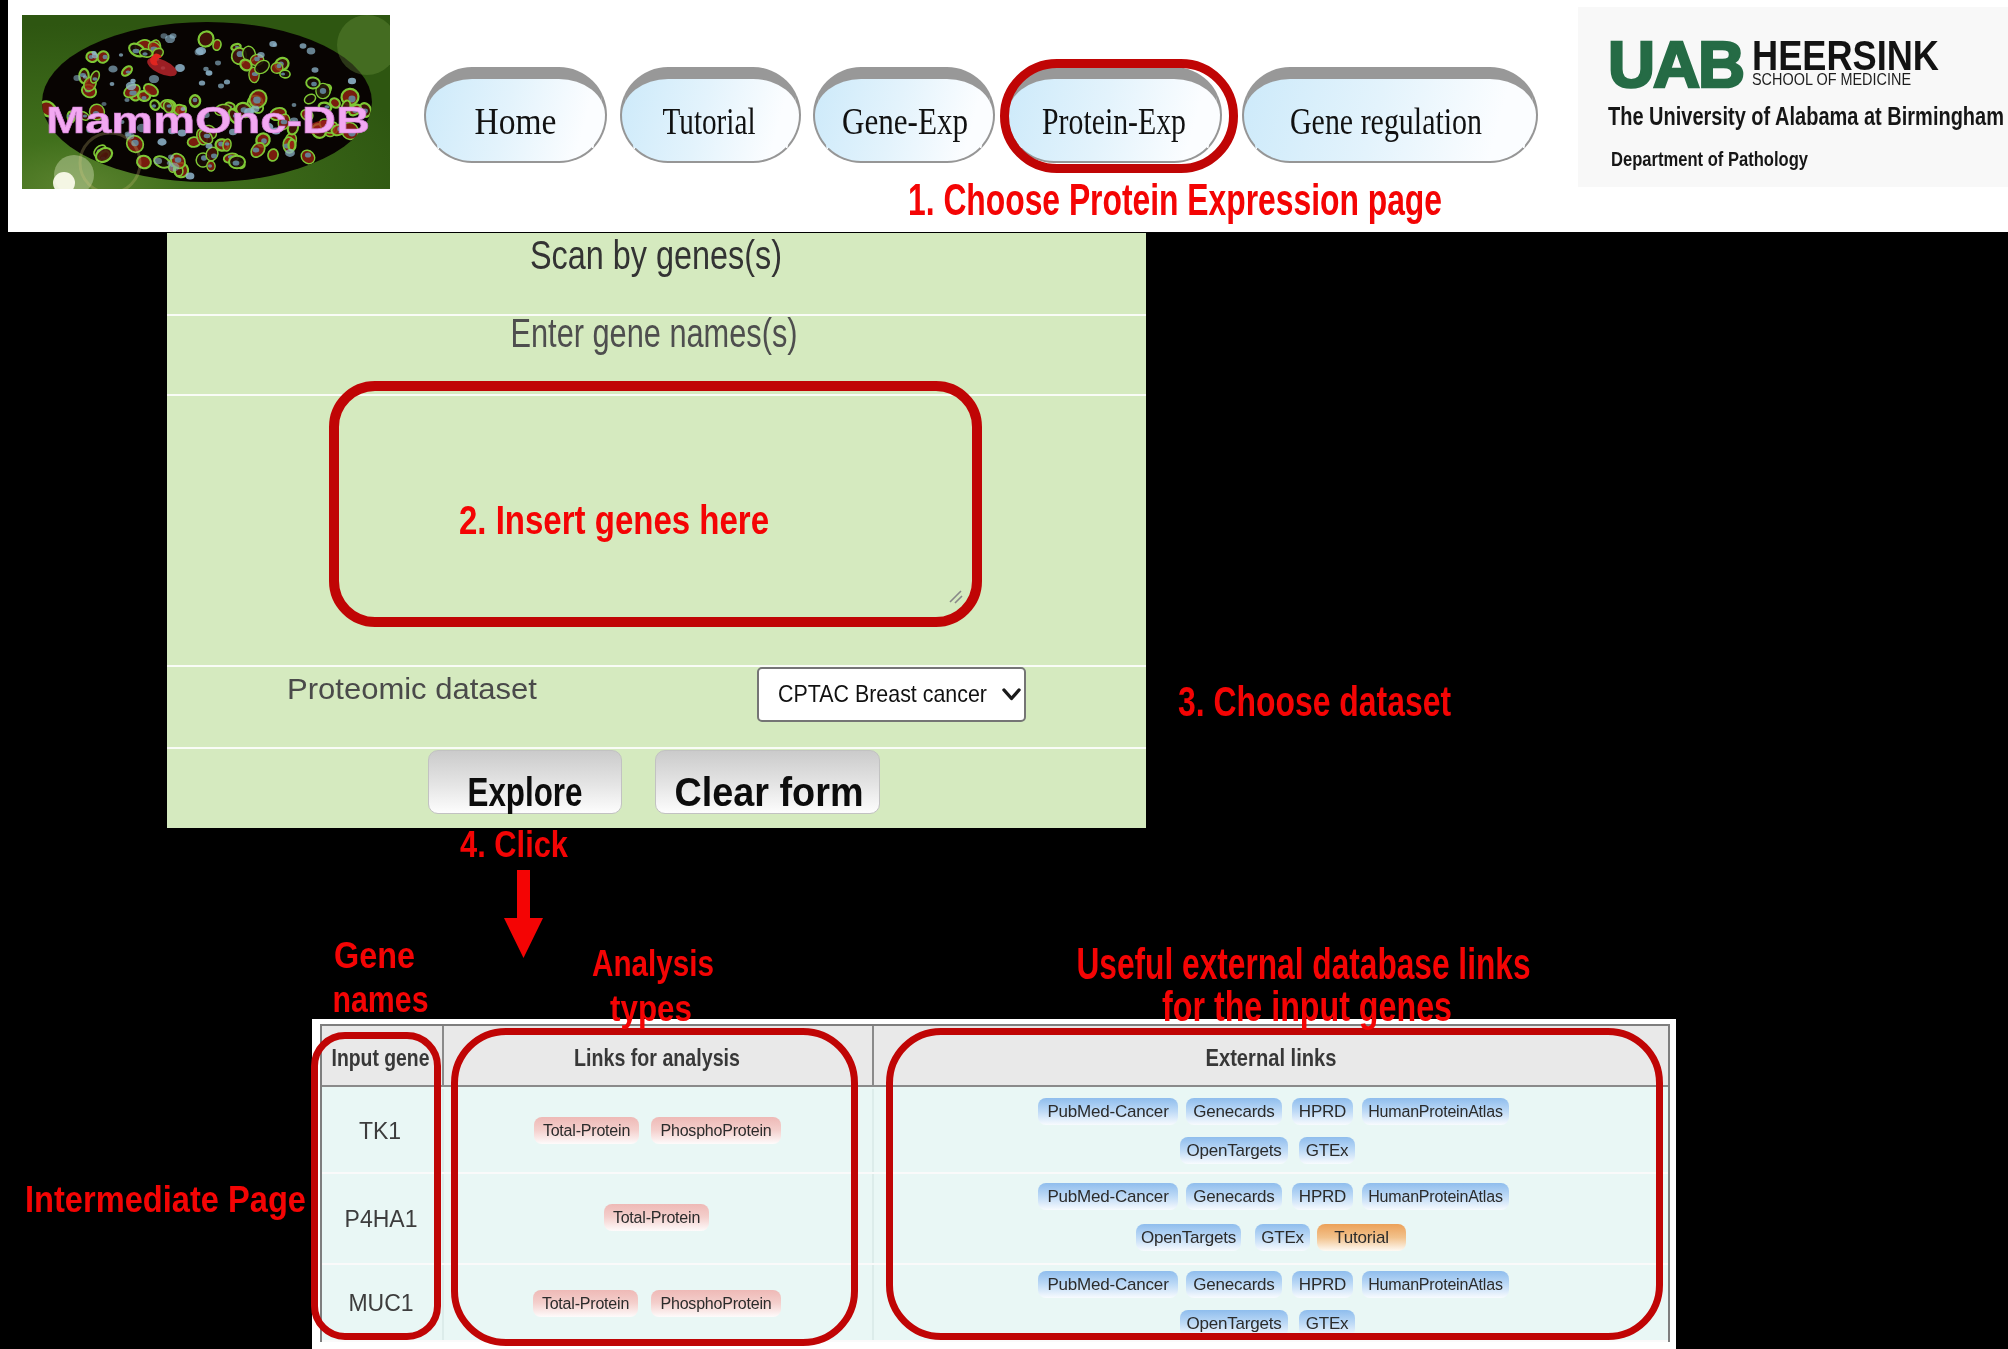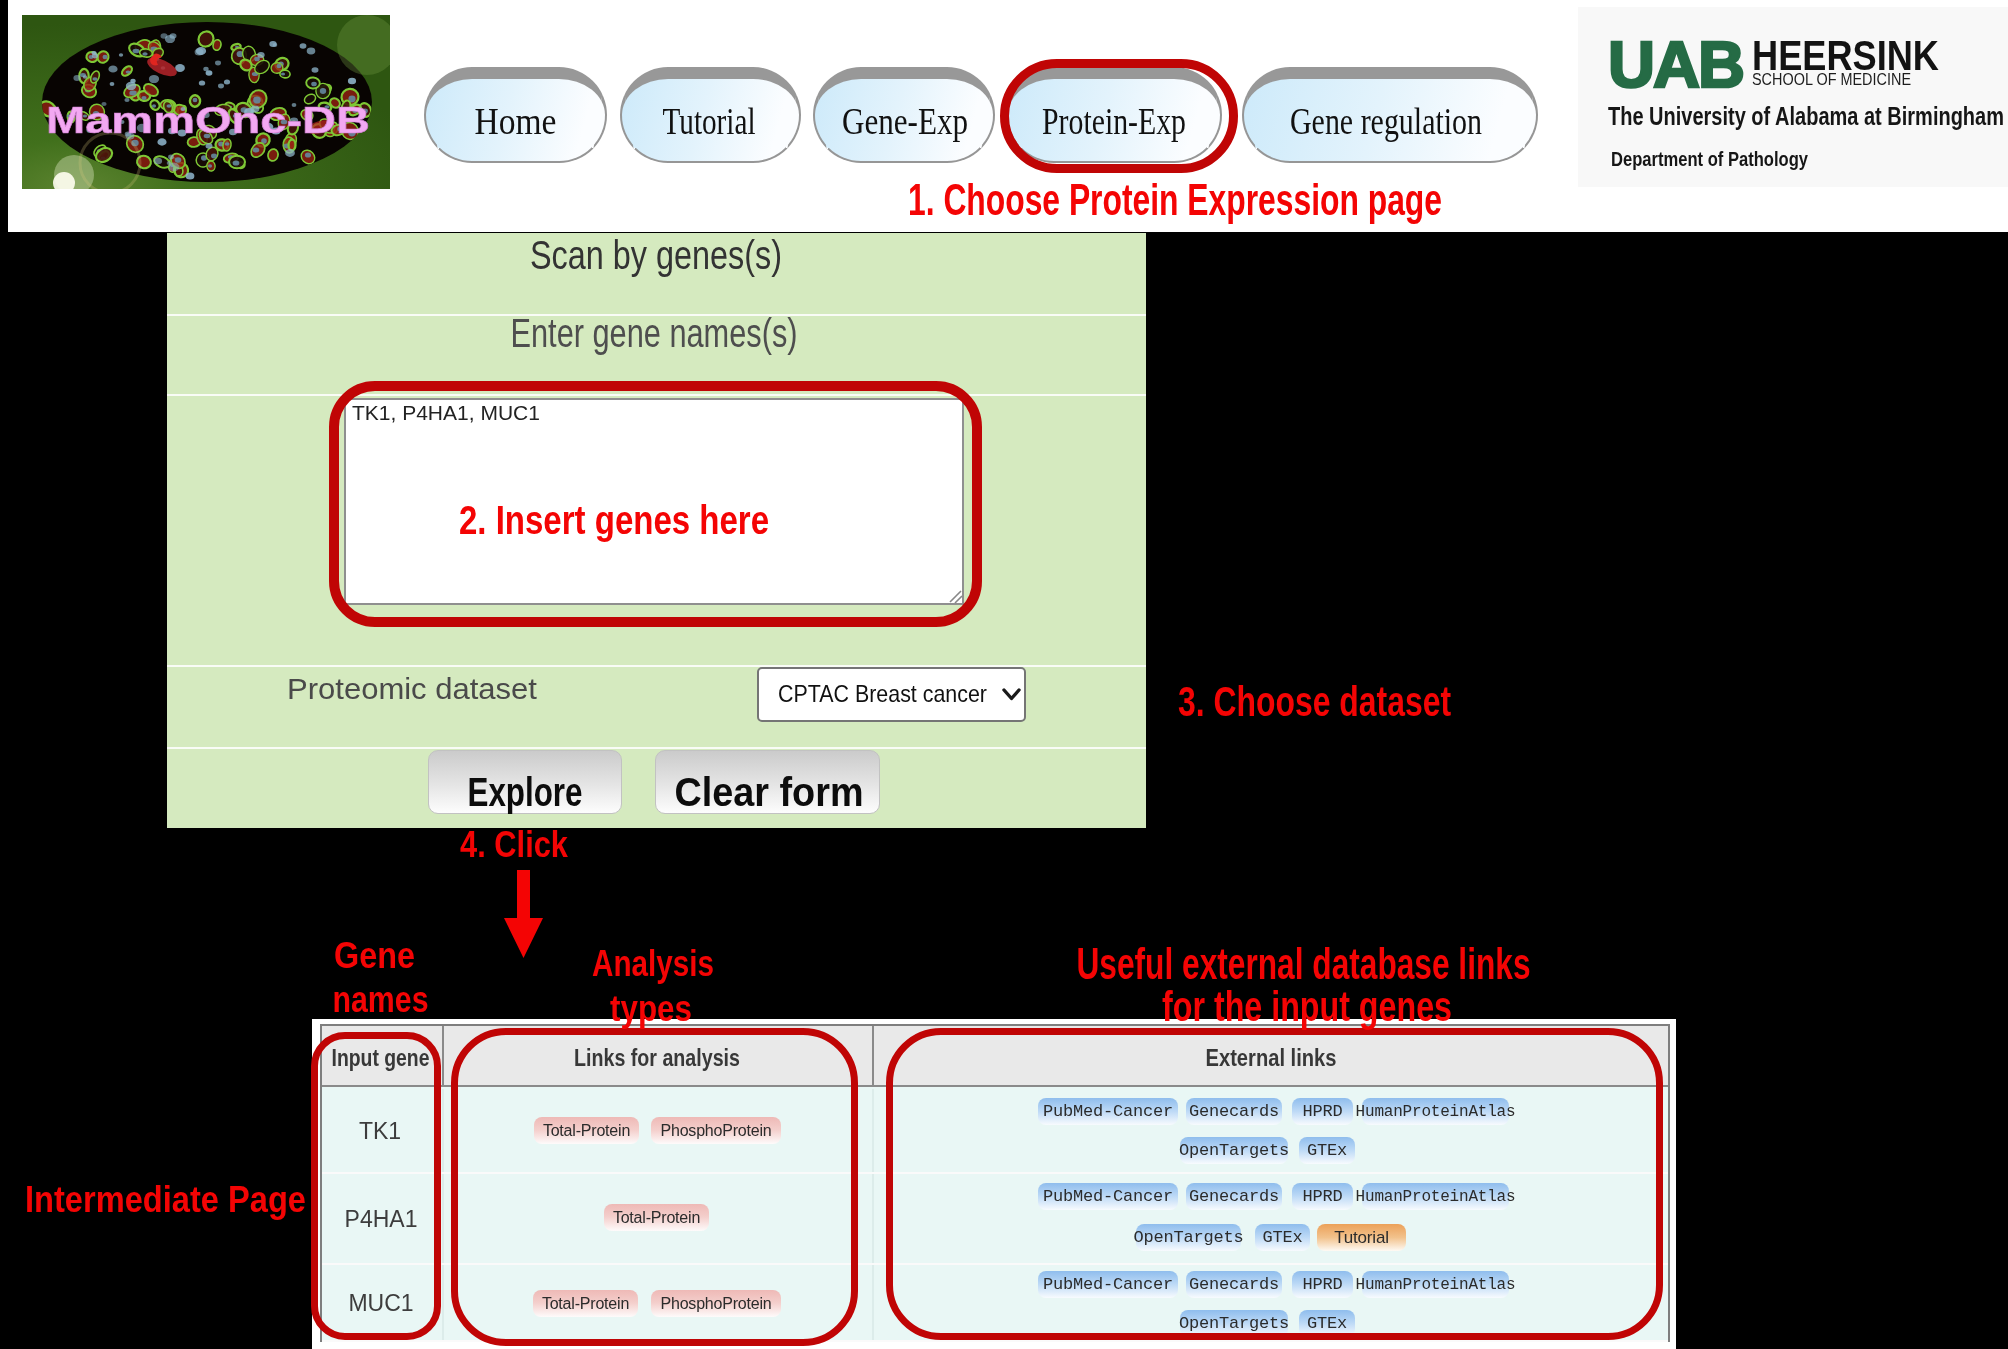--- a/index.html
+++ b/index.html
@@ -6,21 +6,21 @@
   font-family:"Liberation Sans", sans-serif; }
 #page { position:relative; width:2008px; height:1349px; background:#000; }
 .abs { position:absolute; }
 .navbtn { position:absolute; top:67px; height:96px; border-radius:48px;
   border:2px solid #969696; border-top:12px solid #989898;
   background:linear-gradient(105deg,#cdeafa 0%,#e3f3fc 45%,#fbfdff 85%);
 }
 .ring { position:absolute; border-style:solid; border-color:#c00505; }
 .pill { position:absolute; height:27px; border-radius:8px; }
 .pill-pink { background:linear-gradient(180deg,#eeb9b6 0%,#f4cfcc 48%,#fefbfb 100%); }
-.pill-blue { background:linear-gradient(180deg,#8fbded 0%,#bcd9f6 48%,#f8fbfe 100%);font-family:Liberation Mono, monospace; }
+.pill-blue { background:linear-gradient(180deg,#8fbded 0%,#bcd9f6 48%,#f8fbfe 100%); }
 .pill-org  { background:linear-gradient(180deg,#eca159 0%,#f2c28c 50%,#fefaf4 100%); }
 
 </style></head><body>
 <div id="page">
 <div class="abs" style="left:0;top:0;width:2008px;height:232px;background:#fff"></div>
 <div class="abs" style="left:0;top:0;width:8px;height:233px;background:#000"></div>
 <svg width="368" height="174" viewBox="0 0 368 174" style="position:absolute;left:22px;top:15px" xmlns="http://www.w3.org/2000/svg">
       <defs>
         <radialGradient id="lgbg" cx="15%" cy="100%" r="95%">
           <stop offset="0%" stop-color="#5d8430"></stop>
@@ -279,21 +279,20 @@
 <div class="navbtn" style="left:813px;width:182px"></div>
 <div class="navbtn" style="left:1006px;width:216px"></div>
 <div class="navbtn" style="left:1242px;width:296px"></div>
 <div class="abs" style="left:1578px;top:7px;width:430px;height:180px;background:#f8f8f8"></div>
 <div class="ring" style="left:1000px;top:59px;width:238px;height:114px;border-width:9px;border-radius:57px"></div>
 <div class="abs" style="left:167px;top:233px;width:979px;height:595px;background:#d5eabf"></div>
 <div class="abs" style="left:167px;top:314px;width:979px;height:2px;background:rgba(255,255,255,0.85)"></div>
 <div class="abs" style="left:167px;top:394px;width:979px;height:2px;background:rgba(255,255,255,0.85)"></div>
 <div class="abs" style="left:167px;top:665px;width:979px;height:2px;background:rgba(255,255,255,0.85)"></div>
 <div class="abs" style="left:167px;top:747px;width:979px;height:2px;background:rgba(255,255,255,0.85)"></div>
-<div class="abs" style="left:344px;top:398px;width:620px;height:207px;background:#fff;border:2px solid #8f8f8f;color:#222;font-size:21px;padding:1px 6px">TK1, P4HA1, MUC1</div>
 <div class="ring" style="left:329px;top:381px;width:653px;height:246px;border-width:10px;border-radius:46px"></div>
 <div class="abs" style="left:757px;top:667px;width:269px;height:55px;background:#fff;border:2px solid #757575;border-radius:5px"></div>
 <div class="abs" style="left:428px;top:750px;width:194px;height:64px;border-radius:10px;border:1px solid #c2c2c2;background:linear-gradient(180deg,#cbcbcb 0%,#e5e5e5 55%,#fdfdfd 100%)"></div>
 <div class="abs" style="left:655px;top:750px;width:225px;height:64px;border-radius:10px;border:1px solid #c2c2c2;background:linear-gradient(180deg,#cbcbcb 0%,#e5e5e5 55%,#fdfdfd 100%)"></div>
 <div class="abs" style="left:312px;top:1019px;width:1364px;height:330px;background:#fff"></div>
 <div class="abs" style="left:320px;top:1024px;width:1350px;height:318px;background:#e9f7f5;border:2px solid #7e7e7e;border-bottom:none"></div>
 <div class="abs" style="left:322px;top:1026px;width:1346px;height:61px;background:#e9e9e9;border-bottom:2px solid #8a8a8a"></div>
 <div class="abs" style="left:442px;top:1026px;width:2px;height:61px;background:#8a8a8a"></div>
 <div class="abs" style="left:872px;top:1026px;width:2px;height:61px;background:#8a8a8a"></div>
 <div class="abs" style="left:442px;top:1089px;width:2px;height:251px;background:#dcecea"></div>

